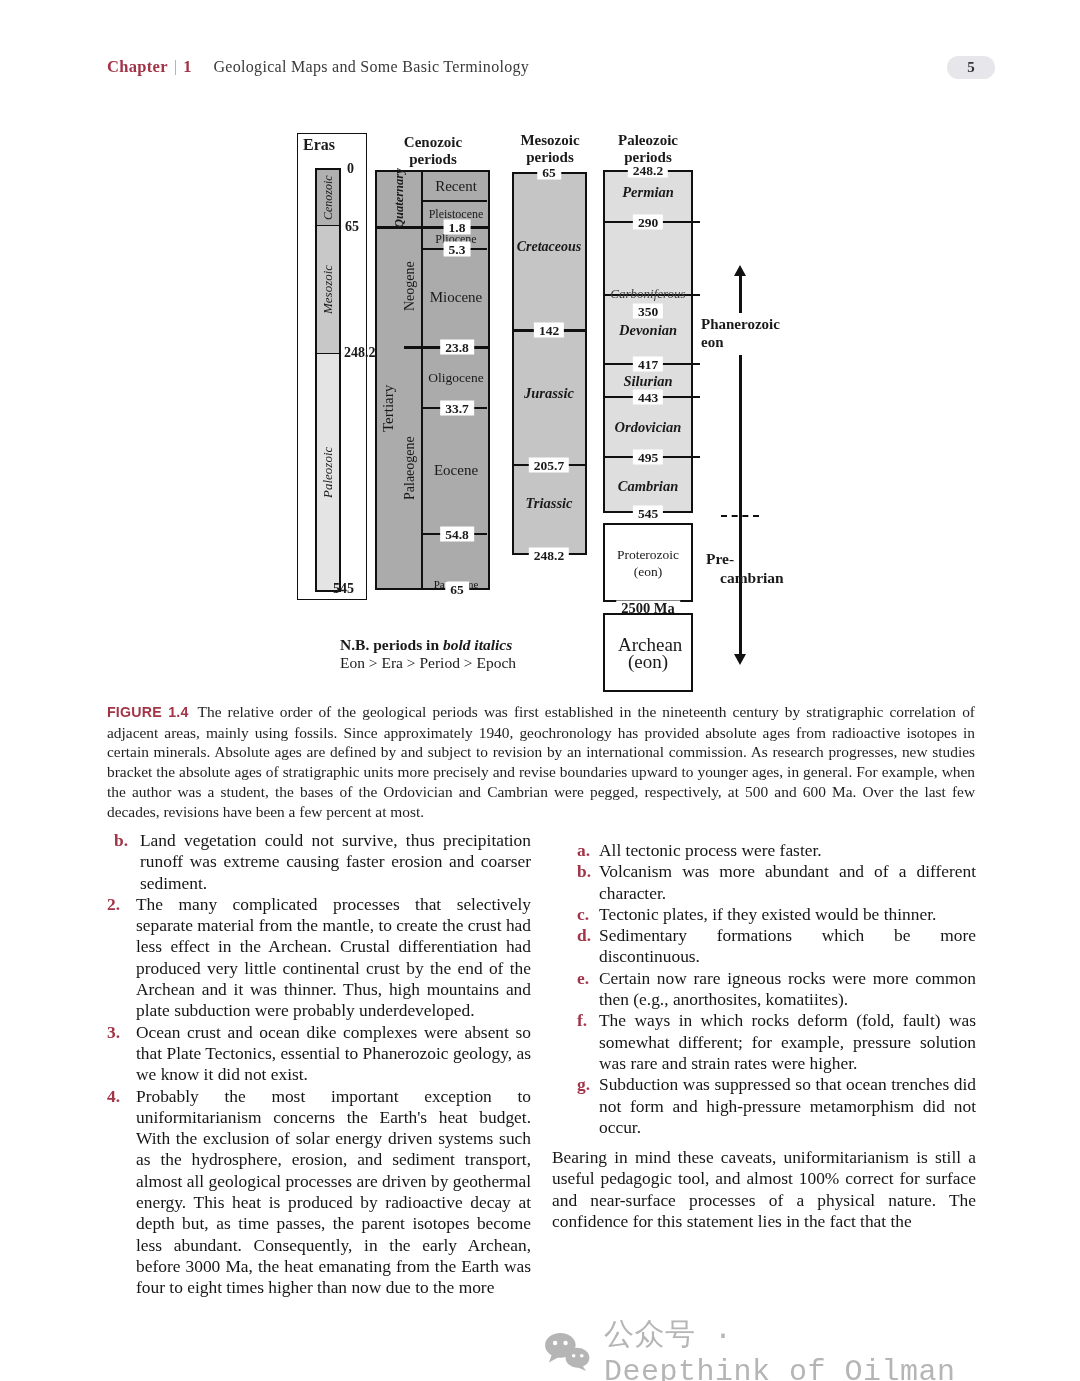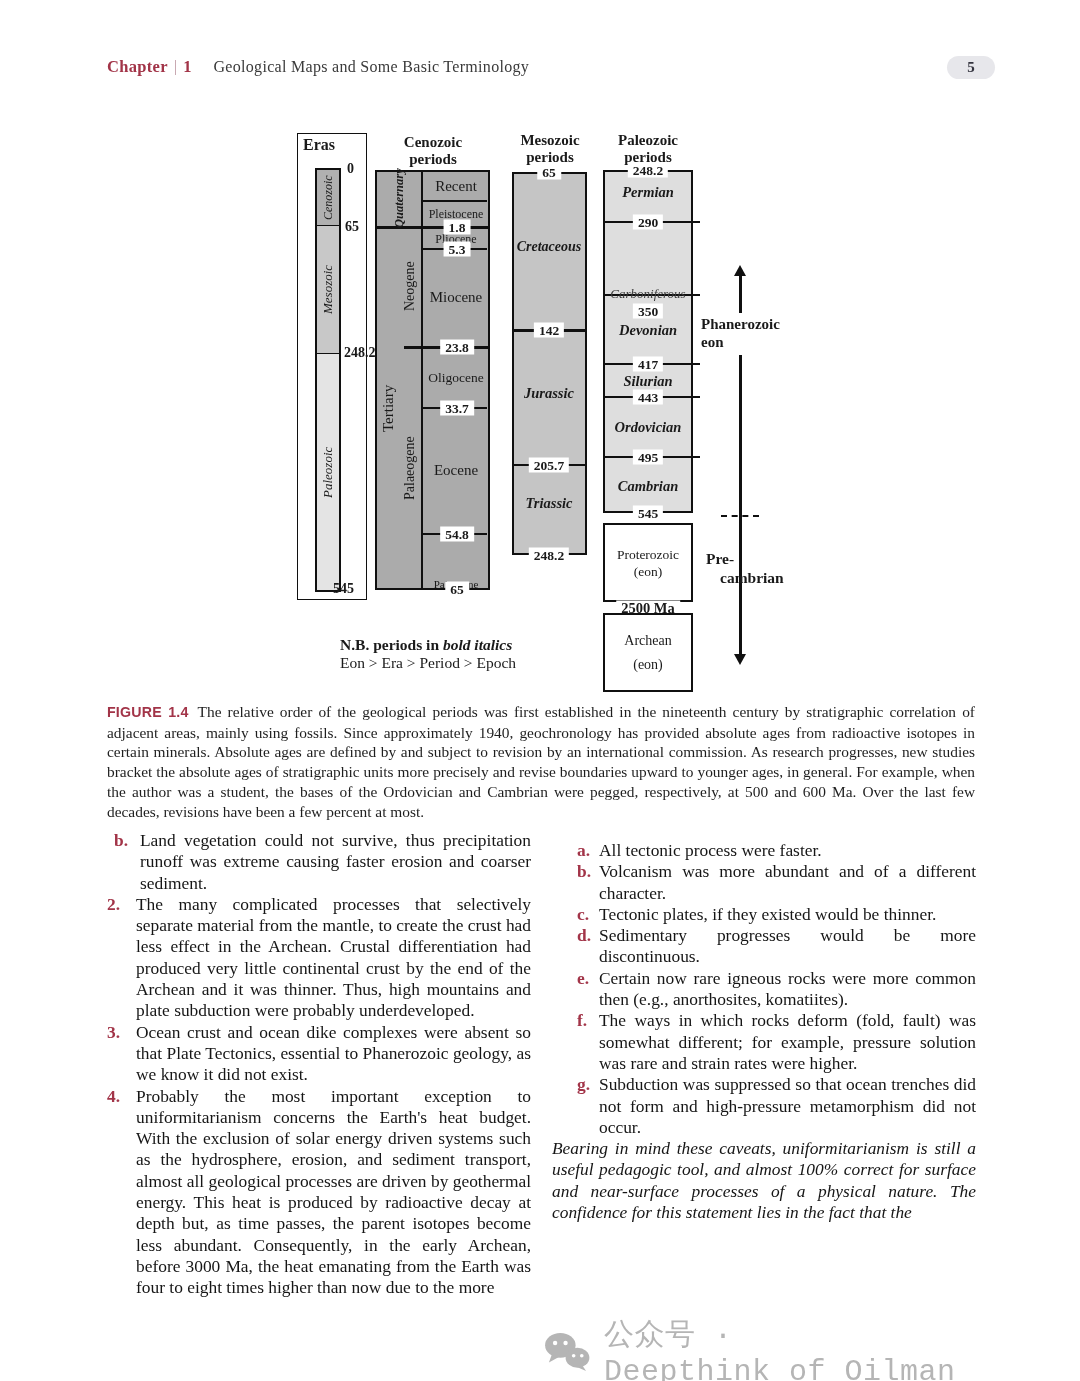--- a/index.html
+++ b/index.html
@@ -47,21 +47,21 @@
     font-size:14.2px;margin-right:9px;letter-spacing:.2px;}
 
   
   .bodycol{position:absolute;width:424px;font-size:17.4px;line-height:21.3px;text-align:justify;color:#161616;}
   .li{position:relative;}
   .li .marker{position:absolute;font-weight:700;color:var(--accent);}
   .li.l-letter{padding-left:33px;} .li.l-letter .marker{left:7px;}
   .li.l-num{padding-left:29px;}   .li.l-num .marker{left:0;}
   .li.r-letter{padding-left:47px;} .li.r-letter .marker{left:25px;}
   .indented{margin-left:25px;}
-  .outro{font-style:italic;}
+  .outro{margin-top:9px;}
 
   
   .wm{left:544px;top:1314px;display:flex;align-items:center;gap:14px;color:#b5b5b5;
     font-family:Liberation Mono, monospace;font-size:30px;letter-spacing:.5px;}
 </style>
 </head>
 <body>
 
 <div class="abs hdr">
   <span class="chap">Chapter</span>
@@ -153,21 +153,21 @@
   <div class="numbox" style="left:648px;top:364px;">417</div>
   <div class="numbox" style="left:648px;top:397px;">443</div>
   <div class="numbox" style="left:648px;top:457px;">495</div>
   <div class="numbox" style="left:648px;top:513px;">545</div>
 
   <div class="box" style="left:603px;top:523px;width:90px;height:79px;display:flex;align-items:center;justify-content:center;text-align:center;">
     <span style="font-size:13.5px;line-height:17px;width:72px;display:inline-block;">Proterozoic (eon)</span>
   </div>
   <div class="numbox" style="left:648px;top:608px;font-size:14.5px;">2500 Ma</div>
   <div class="box" style="left:603px;top:613px;width:90px;height:79px;display:flex;align-items:center;justify-content:center;text-align:center;">
-    <span style="font-size:14px;line-height:24px;width:60px;display:inline-block;">Archean (eon)</span>
+    <span style="font-size:19px;line-height:17px;width:60px;display:inline-block;">Archean (eon)</span>
   </div>
 
   <div class="arrow-up" style="left:734px;top:265px;"></div>
   <div class="vline" style="left:739px;top:275px;height:38px;width:2.5px;"></div>
   <div class="abs" style="left:701px;top:316px;width:95px;font-weight:700;font-size:15px;line-height:17.5px;">Phanerozoic eon</div>
   <div class="vline" style="left:739px;top:355px;height:300px;width:2.5px;"></div>
   <div class="arrow-down" style="left:734px;top:654px;"></div>
   <div class="dashline" style="left:721px;top:515px;width:38px;"></div>
   <div class="abs" style="left:706px;top:549px;font-weight:700;font-size:15.5px;line-height:19px;">
     <div>Pre-</div>
@@ -213,21 +213,21 @@
   <div class="li r-letter">
     <span class="marker">b.</span>
     <span>Volcanism was more abundant and of a different character.</span>
   </div>
   <div class="li r-letter">
     <span class="marker">c.</span>
     <span>Tectonic plates, if they existed would be thinner.</span>
   </div>
   <div class="li r-letter">
     <span class="marker">d.</span>
-    <span>Sedimentary progresses would be more discontinuous.</span>
+    <span>Sedimentary formations which be more discontinuous.</span>
   </div>
   <div class="li r-letter">
     <span class="marker">e.</span>
     <span>Certain now rare igneous rocks were more common then (e.g., anorthosites, komatiites).</span>
   </div>
   <div class="li r-letter">
     <span class="marker">f.</span>
     <span>The ways in which rocks deform (fold, fault) was somewhat different; for example, pressure solution was rare and strain rates were higher.</span>
   </div>
   <div class="li r-letter">

